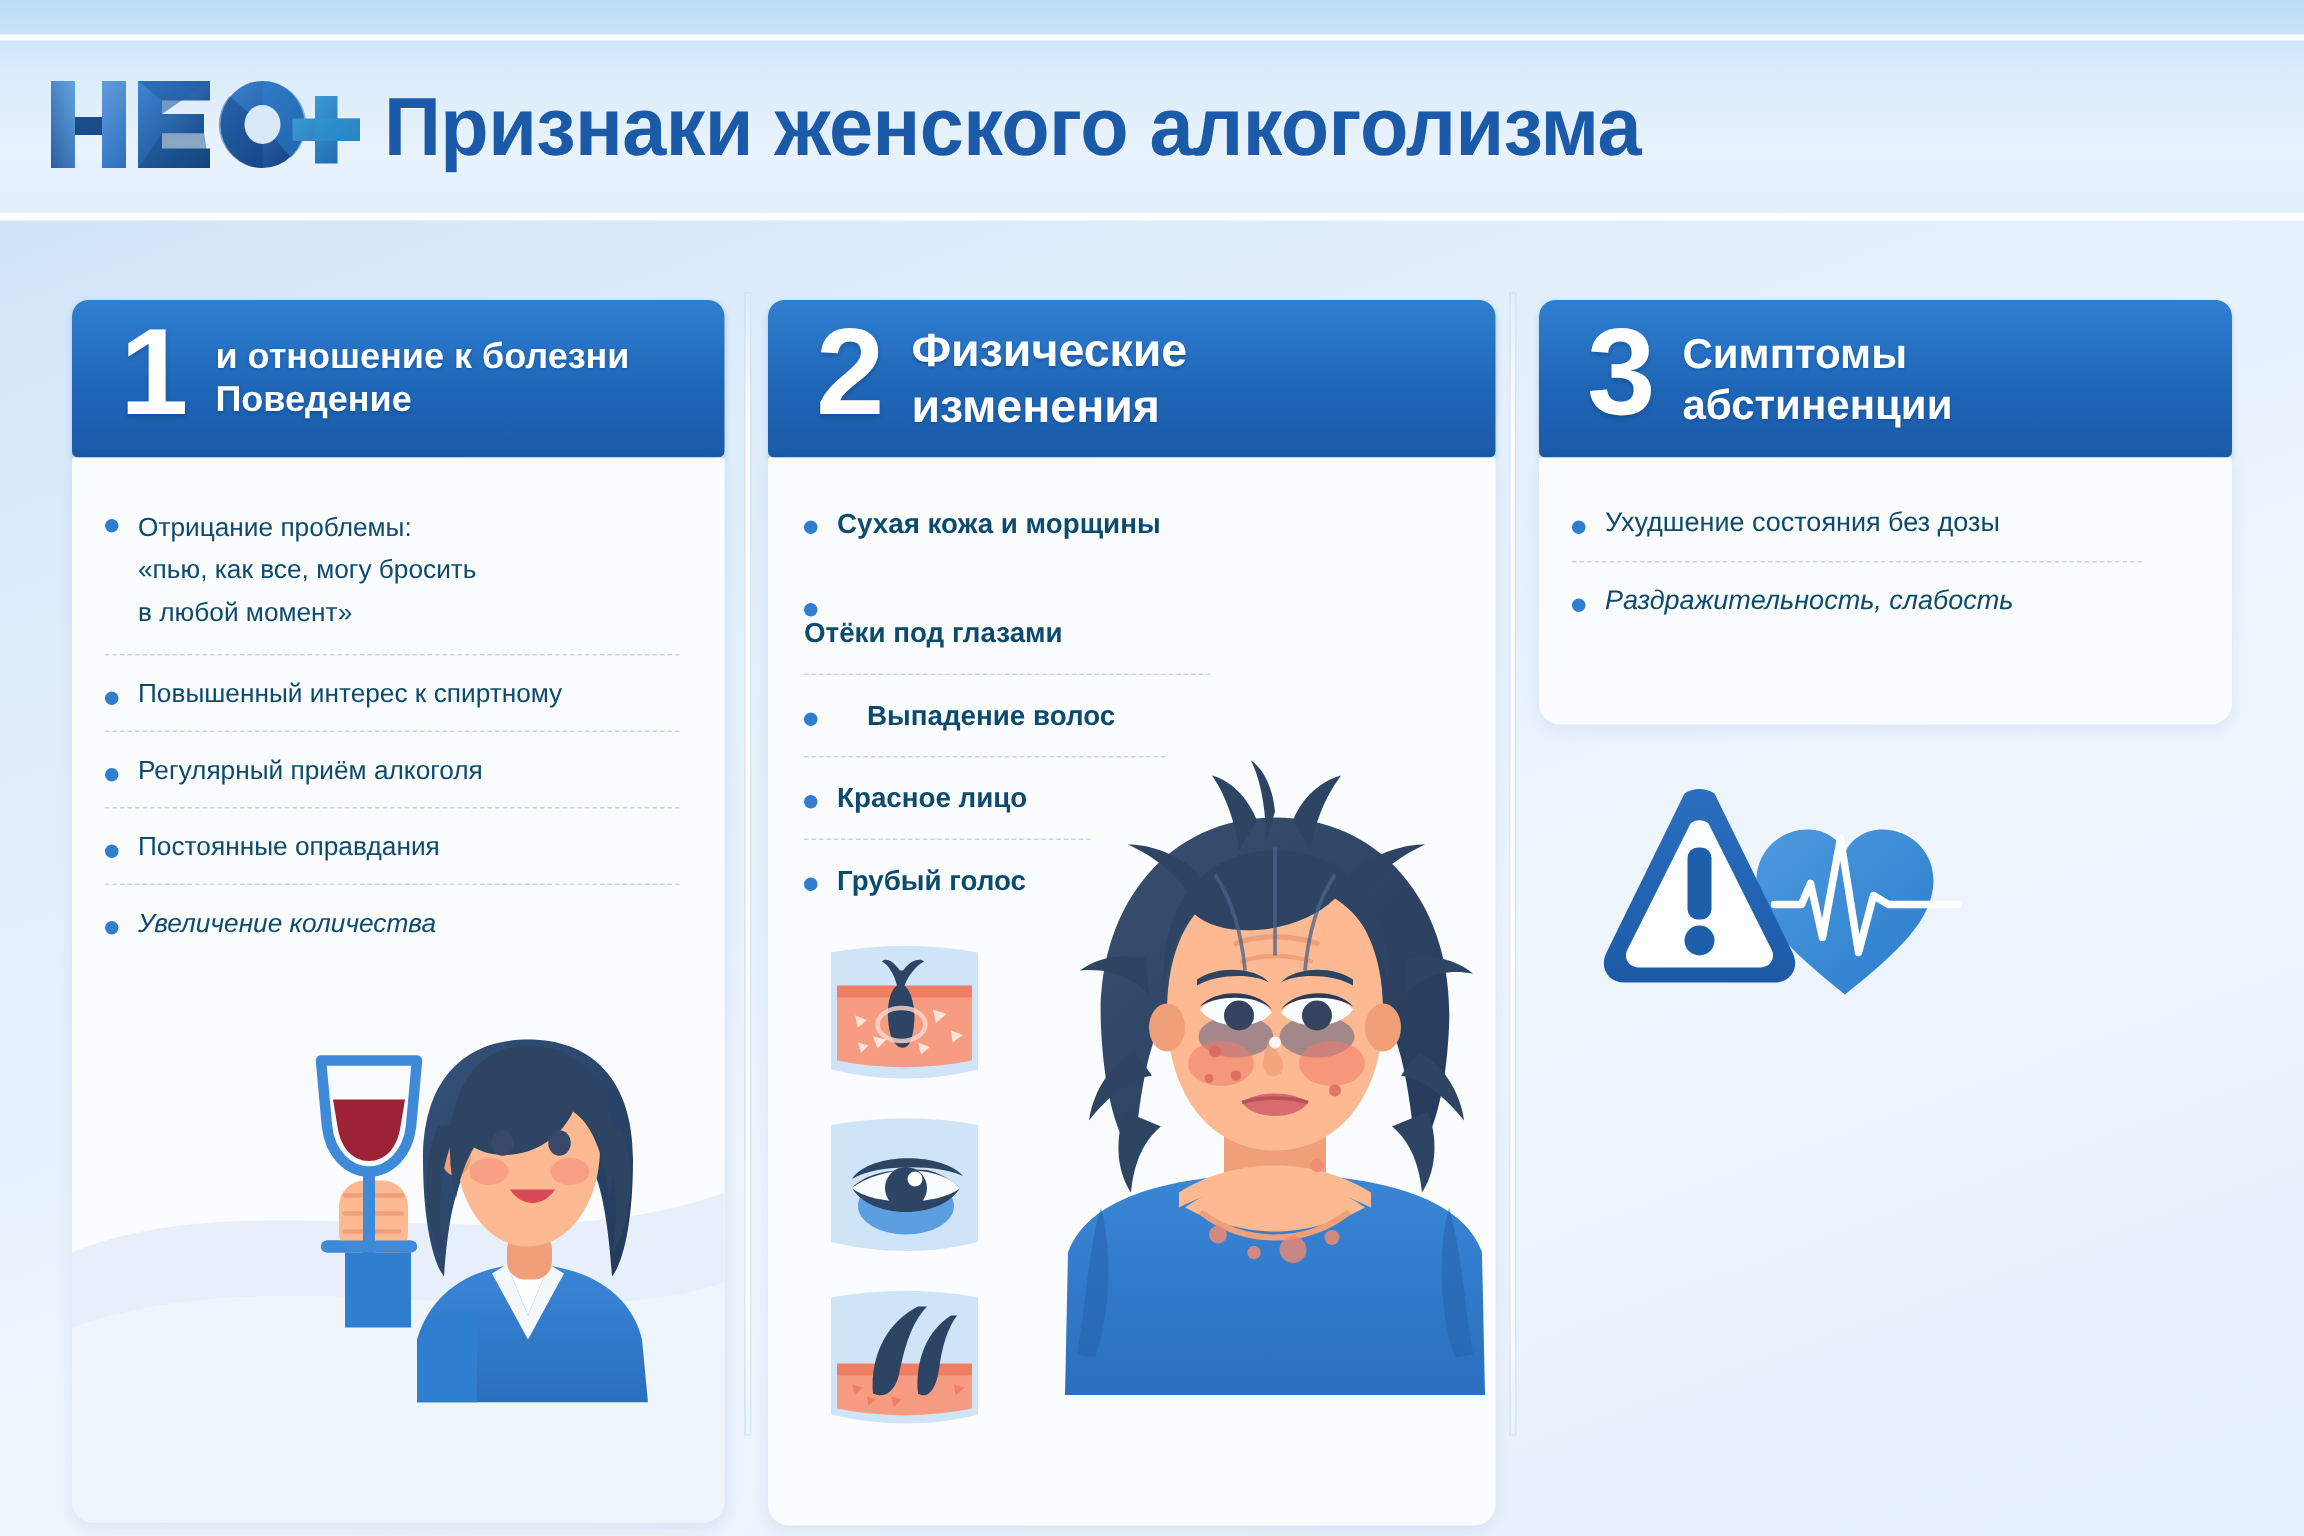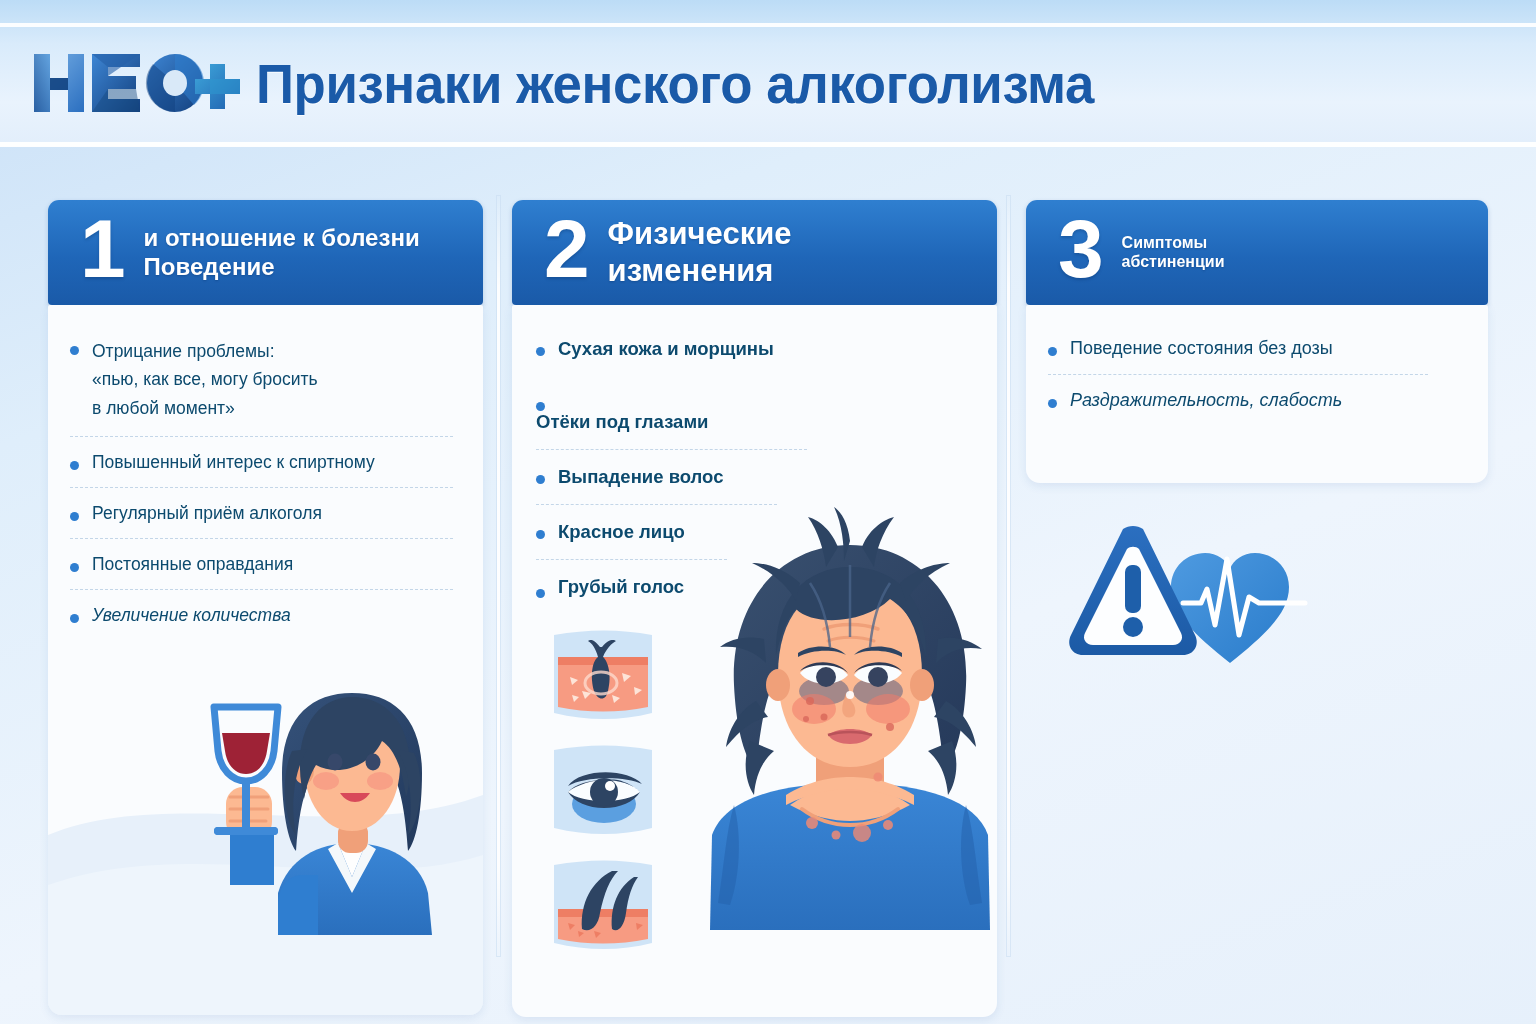--- a/index.html
+++ b/index.html
@@ -254,33 +254,33 @@
           <div class="btxt">Сухая кожа и морщины</div>
         </div>
         <div class="sep" style="margin-top:16px;border-color:transparent;"></div>
 
         <div class="bullet" style="margin-top:16px;flex-direction:column;">
           <div class="dot"></div>
           <div class="btxt">Отёки под глазами</div>
         </div>
         <div class="sep" style="margin-top:16px;margin-right:170px;"></div>
 
+        <div class="bullet" style="margin-top:16px;gap:20px;">
+          <div class="dot"></div>
+          <div class="btxt">Выпадение волос</div>
+        </div>
+        <div class="sep" style="margin-top:16px;margin-right:200px;"></div>
+
         <div class="bullet" style="margin-top:16px;">
           <div class="dot"></div>
-          <div class="btxt">Выпадение волос</div>
-        </div>
-        <div class="sep" style="margin-top:16px;margin-right:200px;"></div>
+          <div class="btxt">Красное лицо</div>
+        </div>
+        <div class="sep" style="margin-top:16px;margin-right:250px;"></div>
 
         <div class="bullet" style="margin-top:16px;">
-          <div class="dot"></div>
-          <div class="btxt">Красное лицо</div>
-        </div>
-        <div class="sep" style="margin-top:16px;margin-right:250px;"></div>
-
-        <div class="bullet" style="margin-top:16px;align-items:flex-end;">
           <div class="dot"></div>
           <div class="btxt">Грубый голос</div>
         </div>
       </div>
     </div>
   </div>
 
   <div style="position:absolute;left:548px;top:625px;width:110px;z-index:7;">
     <svg width="110" height="100" viewBox="0 0 110 100">
       <path d="M6 10 C40 4 72 4 104 10 L104 88 C72 96 40 96 6 88 Z" rx="10" fill="#cfe4f7"></path>
@@ -410,31 +410,31 @@
       <circle cx="200" cy="222" r="4" fill="#d9685b" opacity=".8"></circle>
 
       <path d="M138 230 C148 222 172 222 182 230 C174 242 146 242 138 230 Z" fill="#d96a6e"></path>
       <path d="M138 230 C150 226 170 226 182 230" stroke="#b9535a" stroke-width="2.5" fill="none"></path>
     </svg>
   </div>
 
   <div class="col" style="left:1026px;top:200px;width:462px;">
     <div class="card-head" style="height:105px;padding:0 18px;">
       <div class="card-num" style="font-size:82px;margin:-6px 18px 0 14px;">3</div>
-      <div class="card-head-txt" style="font-size:16px;">
+      <div class="card-head-txt" style="font-size:28px;">
         <div>Симптомы</div>
         <div>абстиненции</div>
       </div>
     </div>
 
     <div class="card-body" style="height:178px;">
       <div class="bullets" style="padding:33px 20px 0 22px;font-size:18px;">
         <div class="bullet">
           <div class="dot"></div>
-          <div class="btxt">Поведение состояния без дозы</div>
+          <div class="btxt">Ухудшение состояния без дозы</div>
         </div>
         <div class="sep" style="margin-top:15px;margin-right:40px;"></div>
 
         <div class="bullet" style="margin-top:15px;font-style:italic;">
           <div class="dot"></div>
           <div class="btxt">Раздражительность, слабость</div>
         </div>
       </div>
     </div>
   </div>

